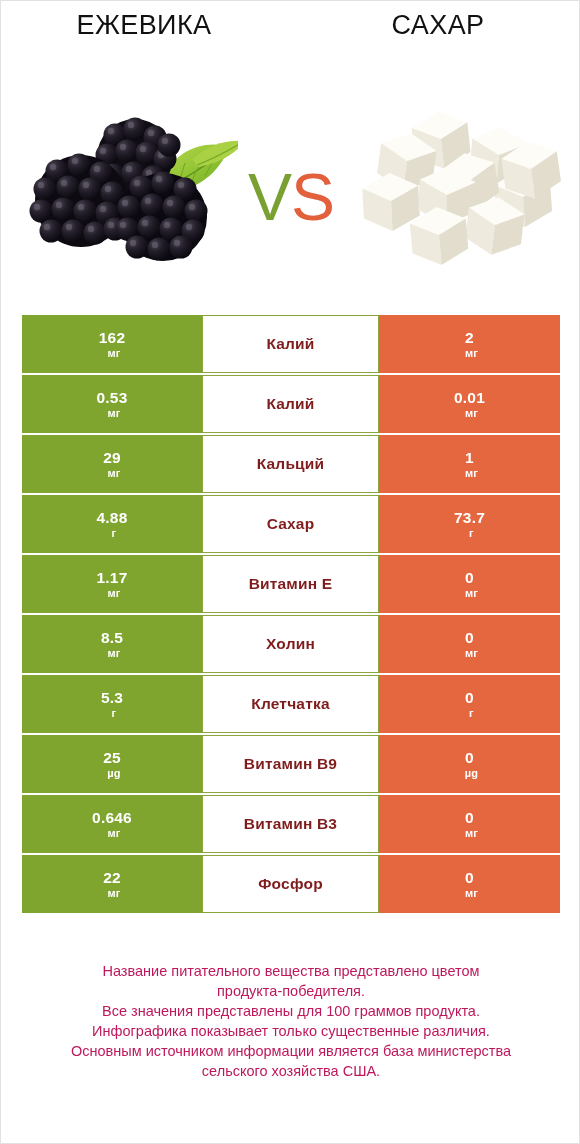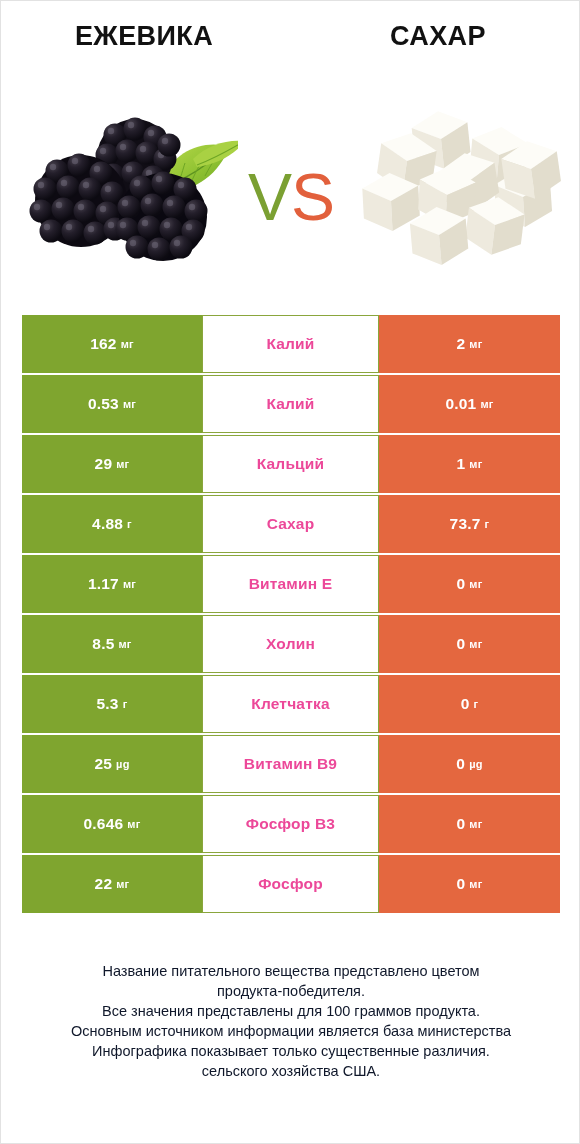--- a/index.html
+++ b/index.html
@@ -23,23 +23,23 @@
   
   .header {
     position: absolute;
     left: 0;
     top: 0;
     width: 580px;
     height: 295px;
   }
   .title {
     position: absolute;
-    top: 20px;
+    top: 9px;
     font-size: 27px;
-    font-weight: 700;
+    font-weight: 400;
     letter-spacing: 0.4px;
     color: #111111;
     text-align: center;
     white-space: nowrap;
   }
   .title-left  { left: 0;   width: 286px; }
   .title-right { left: 294px; width: 286px; }
 
   .vs-wrap {
     position: absolute;
@@ -83,30 +83,31 @@
   }
   .row:last-child { margin-bottom: 0; }
 
   .cell {
     display: flex;
     align-items: center;
     justify-content: center;
     height: 100%;
     box-sizing: border-box;
     white-space: nowrap;
+    flex-direction: column;
   }
   .cell-left {
     width: 180px;
     background: #7FA52F;
     color: #ffffff;
   }
   .cell-mid {
     width: 177px;
     background: #ffffff;
-    color: #ec4899;
+    color: #7f1d1d;
     border: 1px solid #8AA63C;
     border-top-width: 1px;
     border-bottom-width: 1px;
     font-size: 15.5px;
     font-weight: 600;
     letter-spacing: 0.2px;
   }
   .cell-right {
     width: 181px;
     background: #E4673F;
@@ -127,21 +128,21 @@
   
   .footer {
     position: absolute;
     left: 20px;
     top: 960px;
     width: 540px;
     text-align: center;
     font-size: 14.5px;
     font-weight: 400;
     line-height: 20px;
-    color: #0f172a;
+    color: #be185d;
   }
   .footer p { margin: 0; }
   .footer .b { font-weight: 400; }
 </style>
 </head>
 <body>
 
 <div id="page">
 
   <div class="header">
@@ -361,21 +362,21 @@
         <div class="cell cell-right">
           <span class="num">0</span>
           <span class="unit">µg</span>
         </div>
       </div>
       <div class="row">
         <div class="cell cell-left">
           <span class="num">0.646</span>
           <span class="unit">мг</span>
         </div>
-        <div class="cell cell-mid">Фосфор B3</div>
+        <div class="cell cell-mid">Витамин B3</div>
         <div class="cell cell-right">
           <span class="num">0</span>
           <span class="unit">мг</span>
         </div>
       </div>
       <div class="row">
         <div class="cell cell-left">
           <span class="num">22</span>
           <span class="unit">мг</span>
         </div>
@@ -384,18 +385,18 @@
           <span class="num">0</span>
           <span class="unit">мг</span>
         </div>
       </div>
     </div>
 
   <div class="footer">
     <p>Название питательного вещества представлено цветом</p>
     <p>продукта-победителя.</p>
     <p><span>Все значения представлены для </span><span class="b">100</span><span> граммов продукта.</span></p>
+    <p>Инфографика показывает только существенные различия.</p>
     <p>Основным источником информации является база министерства</p>
-    <p>Инфографика показывает только существенные различия.</p>
     <p>сельского хозяйства США.</p>
   </div>
 
 </div>
 
 </body></html>

